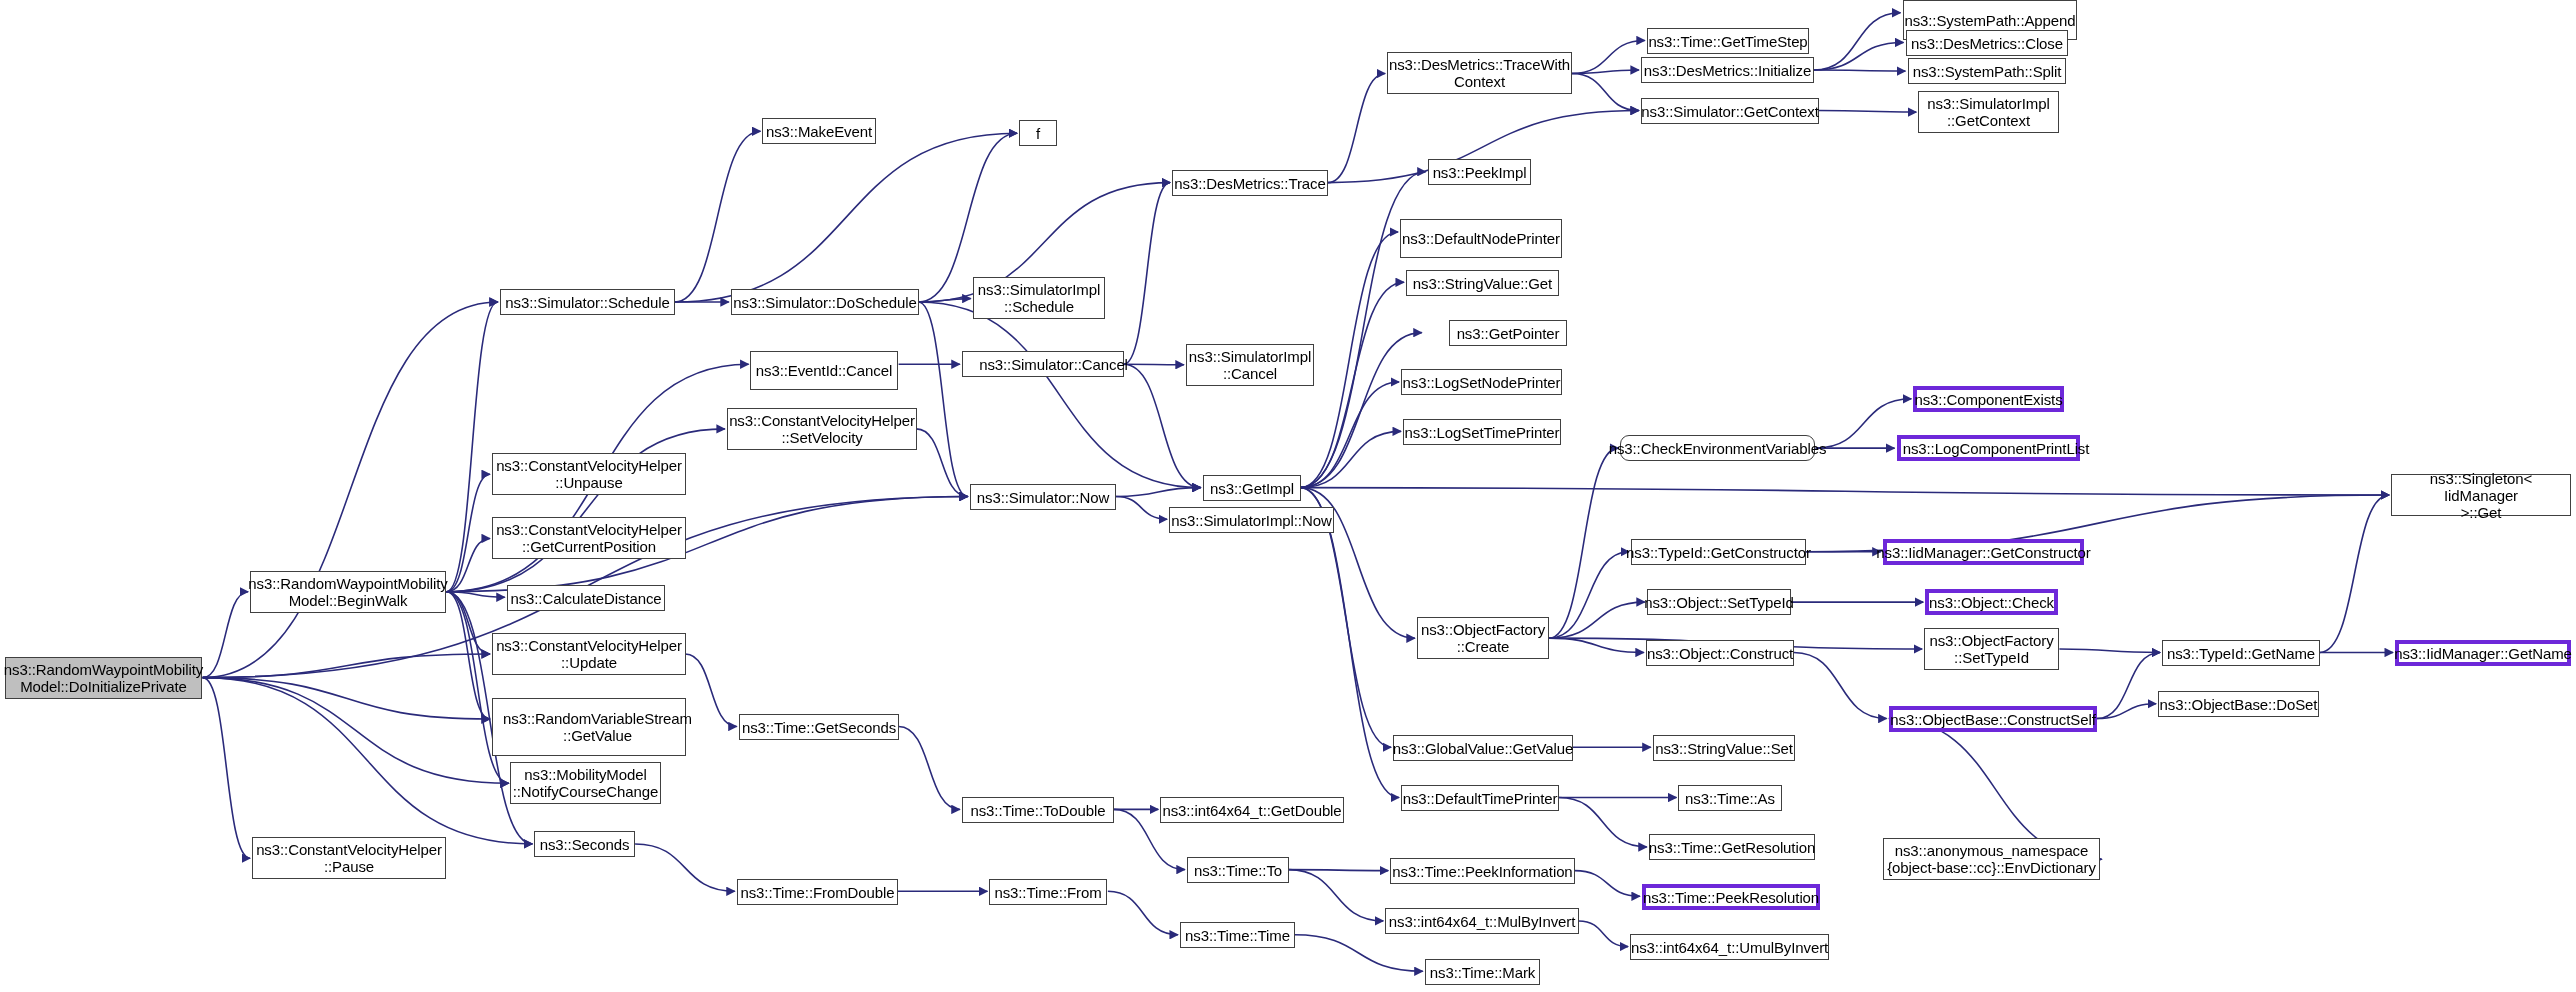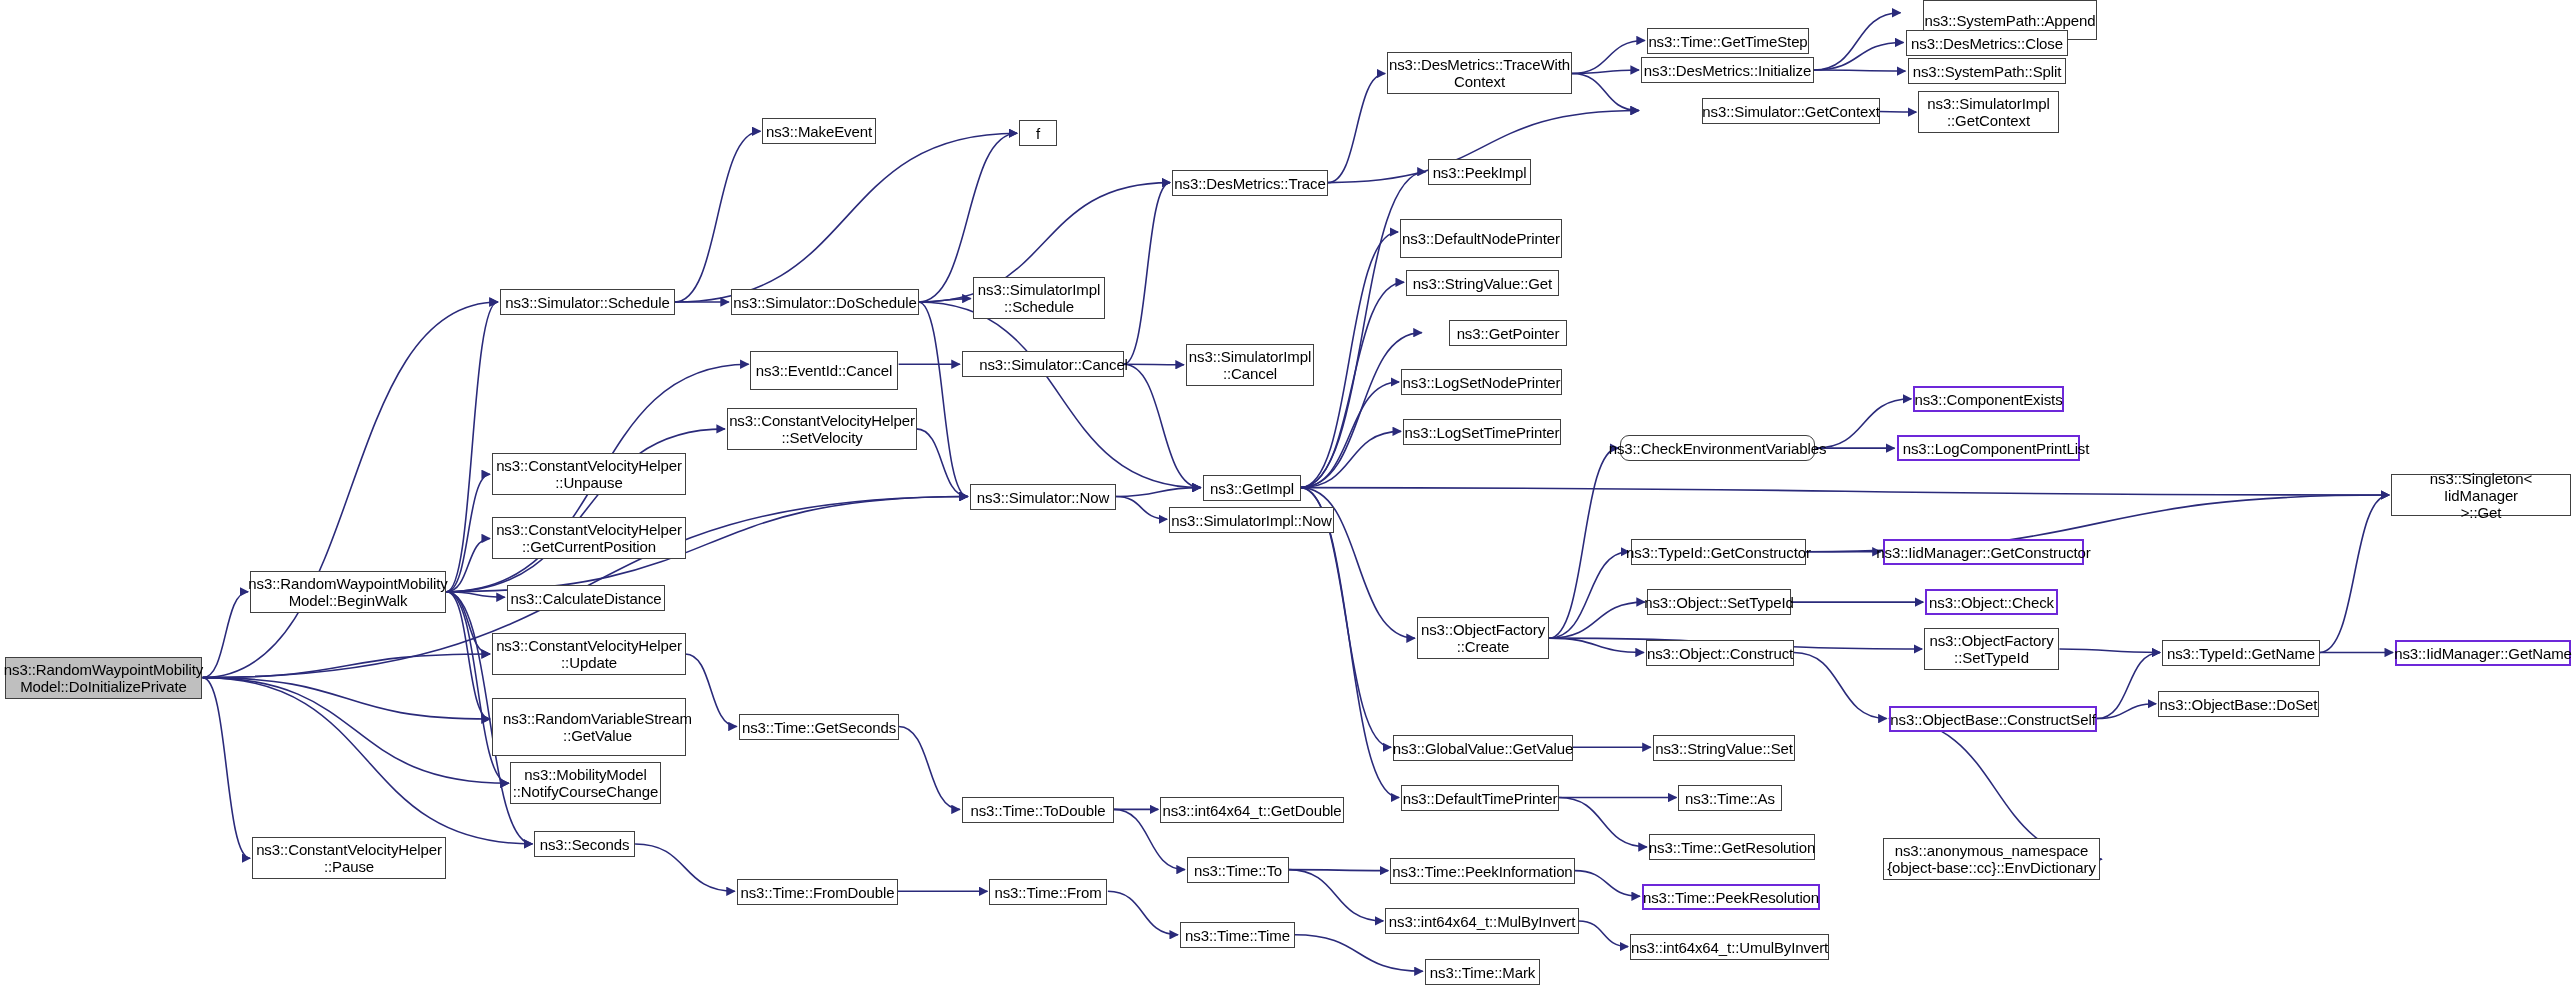--- a/index.html
+++ b/index.html
@@ -21,21 +21,21 @@
     font-size:15px;
     line-height:17px;
     display:flex;
     align-items:center;
     justify-content:center;
     text-align:center;
     white-space:pre-line;
     letter-spacing:-0.1px;
     z-index:5;
   }
-  .node.red{border:2px solid #6d28d9;}
+  .node.red{border:4px solid #6d28d9;}
   .node.root{background:#bfbfbf;border:1px solid #404040;}
 </style>
 </head>
 <body>
 
 <div id="canvas">
   <svg id="edges" xmlns="http://www.w3.org/2000/svg" viewBox="0 0 2609 1005" width="2576" height="992">
     <defs>
       <marker id="arrow" viewBox="0 0 10 10" refX="9" refY="5" markerWidth="6" markerHeight="6" orient="auto-start-reverse">
         <path d="M 0 0 L 10 5 L 0 10 z" fill="#2a2a7a"></path>
@@ -168,22 +168,22 @@
       <div class="node" style="left: 1203px; top: 475px; width: 98px; height: 26px;">ns3::GetImpl</div>
       <div class="node" style="left: 962px; top: 797px; width: 152px; height: 26px;">ns3::Time::ToDouble</div>
       <div class="node" style="left: 989px; top: 879px; width: 118px; height: 26px;">ns3::Time::From</div>
       <div class="node" style="left: 1187px; top: 857px; width: 102px; height: 26px;">ns3::Time::To</div>
       <div class="node" style="left: 1180px; top: 922px; width: 115px; height: 26px;">ns3::Time::Time</div>
       <div class="node" style="left: 1160px; top: 797px; width: 184px; height: 26px;">ns3::int64x64_t::GetDouble</div>
       <div class="node" style="left: 1387px; top: 52px; width: 185px; height: 42px;">ns3::DesMetrics::TraceWith
 Context</div>
       <div class="node" style="left: 1647px; top: 28px; width: 162px; height: 26px;">ns3::Time::GetTimeStep</div>
       <div class="node" style="left: 1641px; top: 57px; width: 173px; height: 26px;">ns3::DesMetrics::Initialize</div>
-      <div class="node" style="left: 1702px; top: 98px; width: 178px; height: 26px;">ns3::Simulator::GetContext</div>
-      <div class="node" style="left: 1903px; top: 0px; width: 174px; height: 40px; margin-left: 20px;">ns3::SystemPath::Append</div>
+      <div class="node" style="left: 1641px; top: 98px; width: 178px; height: 26px;">ns3::Simulator::GetContext</div>
+      <div class="node" style="left: 1903px; top: 0px; width: 174px; height: 40px;">ns3::SystemPath::Append</div>
       <div class="node" style="left: 1906px; top: 30px; width: 162px; height: 26px;">ns3::DesMetrics::Close</div>
       <div class="node" style="left: 1908px; top: 58px; width: 158px; height: 26px;">ns3::SystemPath::Split</div>
       <div class="node" style="left: 1918px; top: 91px; width: 141px; height: 42px;">ns3::SimulatorImpl
 ::GetContext</div>
       <div class="node" style="left: 1428px; top: 159px; width: 103px; height: 26px;">ns3::PeekImpl</div>
       <div class="node" style="left: 1400px; top: 219px; width: 162px; height: 39px;">ns3::DefaultNodePrinter</div>
       <div class="node" style="left: 1406px; top: 270px; width: 153px; height: 26px;">ns3::StringValue::Get</div>
       <div class="node" style="left: 1424px; top: 320px; width: 118px; height: 26px; margin-left: 25px;">ns3::GetPointer</div>
       <div class="node" style="left: 1401px; top: 369px; width: 161px; height: 26px;">ns3::LogSetNodePrinter</div>
       <div class="node" style="left: 1403px; top: 419px; width: 158px; height: 26px;">ns3::LogSetTimePrinter</div>

